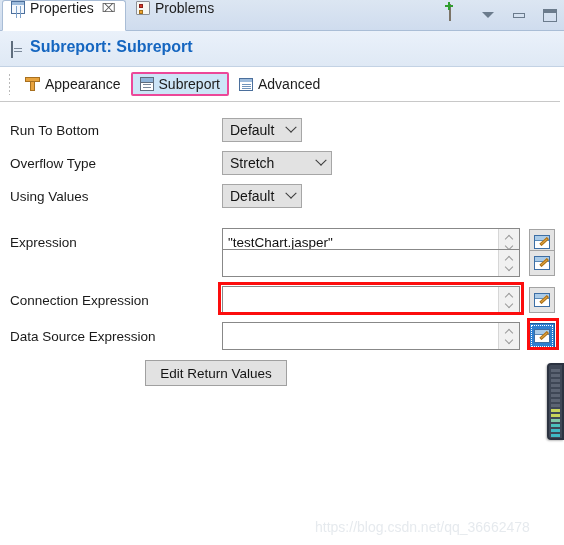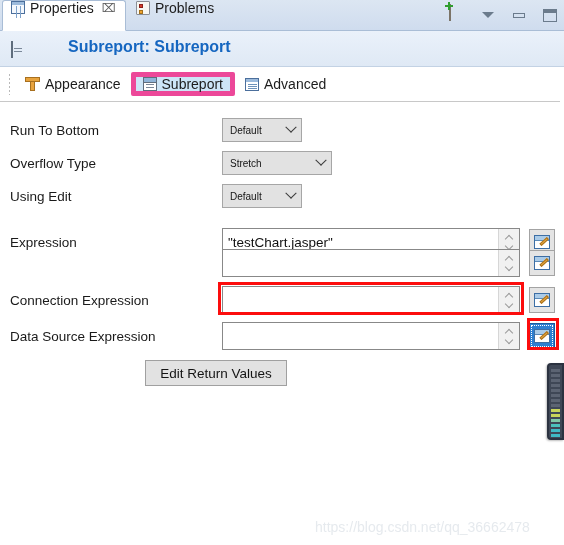--- a/index.html
+++ b/index.html
@@ -192,21 +192,20 @@
     border-bottom: 1px solid #c3d2e4;
     box-sizing: border-box;
   }
   .title-text {
     position: absolute;
     left: 30px; top: 7px;
     font-size: 16px;
     font-weight: bold;
     color: #1566c0;
     white-space: nowrap;
-    margin-left: 38px;
   }
   
   .ico-subreport {
     width: 14px; height: 14px;
     border: 1px solid #5f6d7d;
     background: #ffffff;
     position: relative;
     box-sizing: border-box;
     flex: none;
   }
@@ -293,21 +292,21 @@
     padding: 0 7px;
     box-sizing: border-box;
     font-size: 14px;
     color: #1c1c1c;
     border: 1px solid transparent;
     cursor: default;
     white-space: nowrap;
   }
   .sec-tab.active {
     background: #cde5f7;
-    border: 5px solid #ec4899;
+    border: 2px solid #ec4899;
     border-radius: 2px;
   }
   
   .ico-ruler {
     width: 15px; height: 14px;
     position: relative;
     flex: none;
   }
   .ico-ruler::before {
     content: "";
@@ -382,21 +381,21 @@
     background: #e2e2e2;
     border: 1px solid #a6a6a6;
     box-sizing: border-box;
     display: flex;
     align-items: center;
     cursor: default;
   }
   .combo-text {
     flex: 1;
     padding-left: 7px;
-    font-size: 10px;
+    font-size: 14px;
     color: #141414;
     white-space: nowrap;
   }
   .combo-arrow {
     width: 20px;
     display: flex;
     align-items: center;
     justify-content: center;
     flex: none;
   }
@@ -644,21 +643,21 @@
     <span class="row-label">Overflow Type</span>
     <div class="combo" style="width:110px;">
       <span class="combo-text">Stretch</span>
       <span class="combo-arrow">
           <span class="chev"></span>
         </span>
     </div>
   </div>
 
   <div class="row" style="top:78px;">
-    <span class="row-label">Using Edit</span>
+    <span class="row-label">Using Values</span>
     <div class="combo" style="width:80px;">
       <span class="combo-text">Default</span>
       <span class="combo-arrow">
           <span class="chev"></span>
         </span>
     </div>
   </div>
 
   <div class="row" style="top:124px;">
     <span class="row-label">Expression</span>

